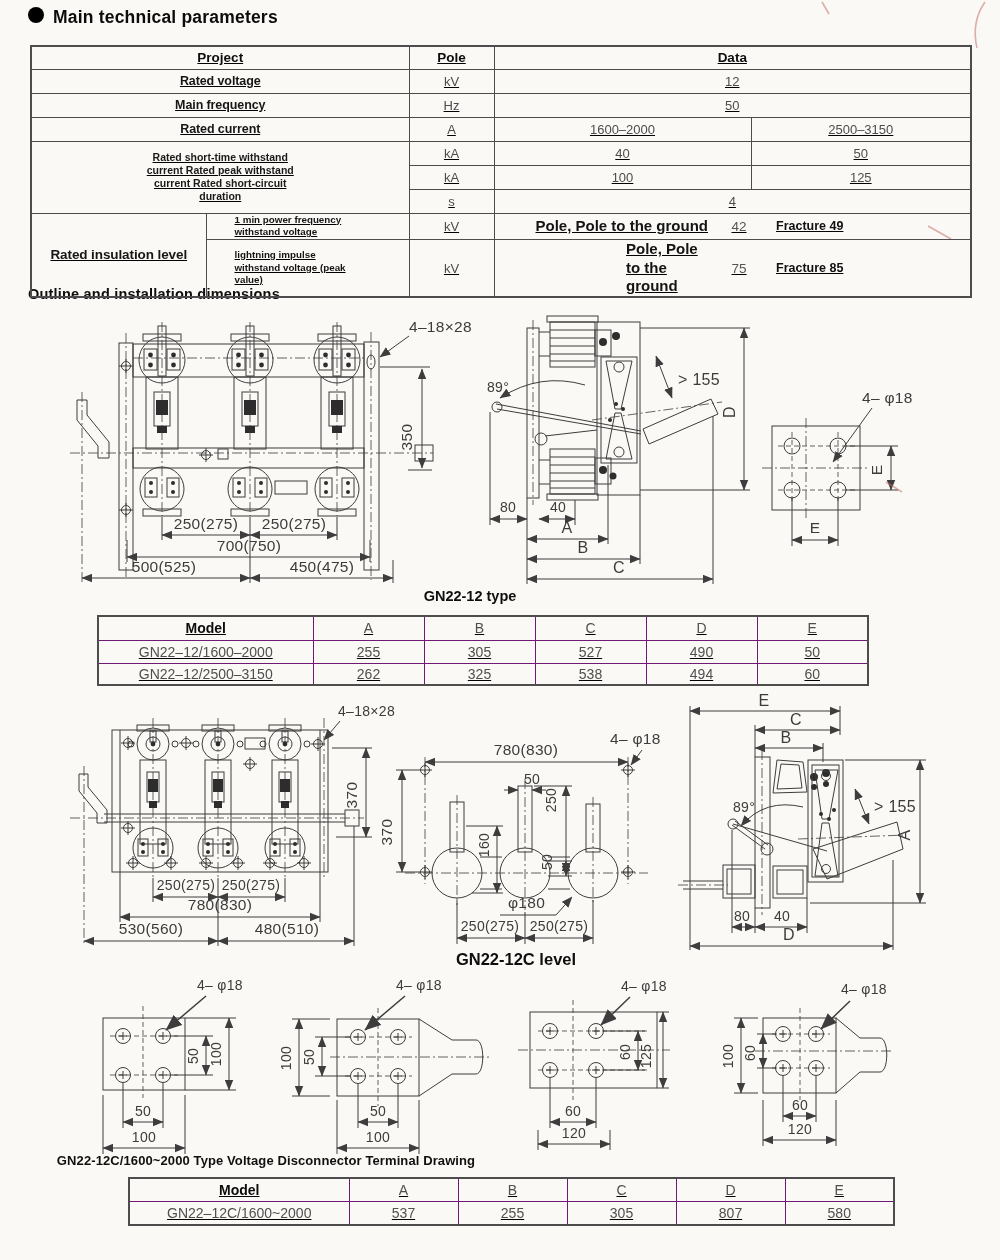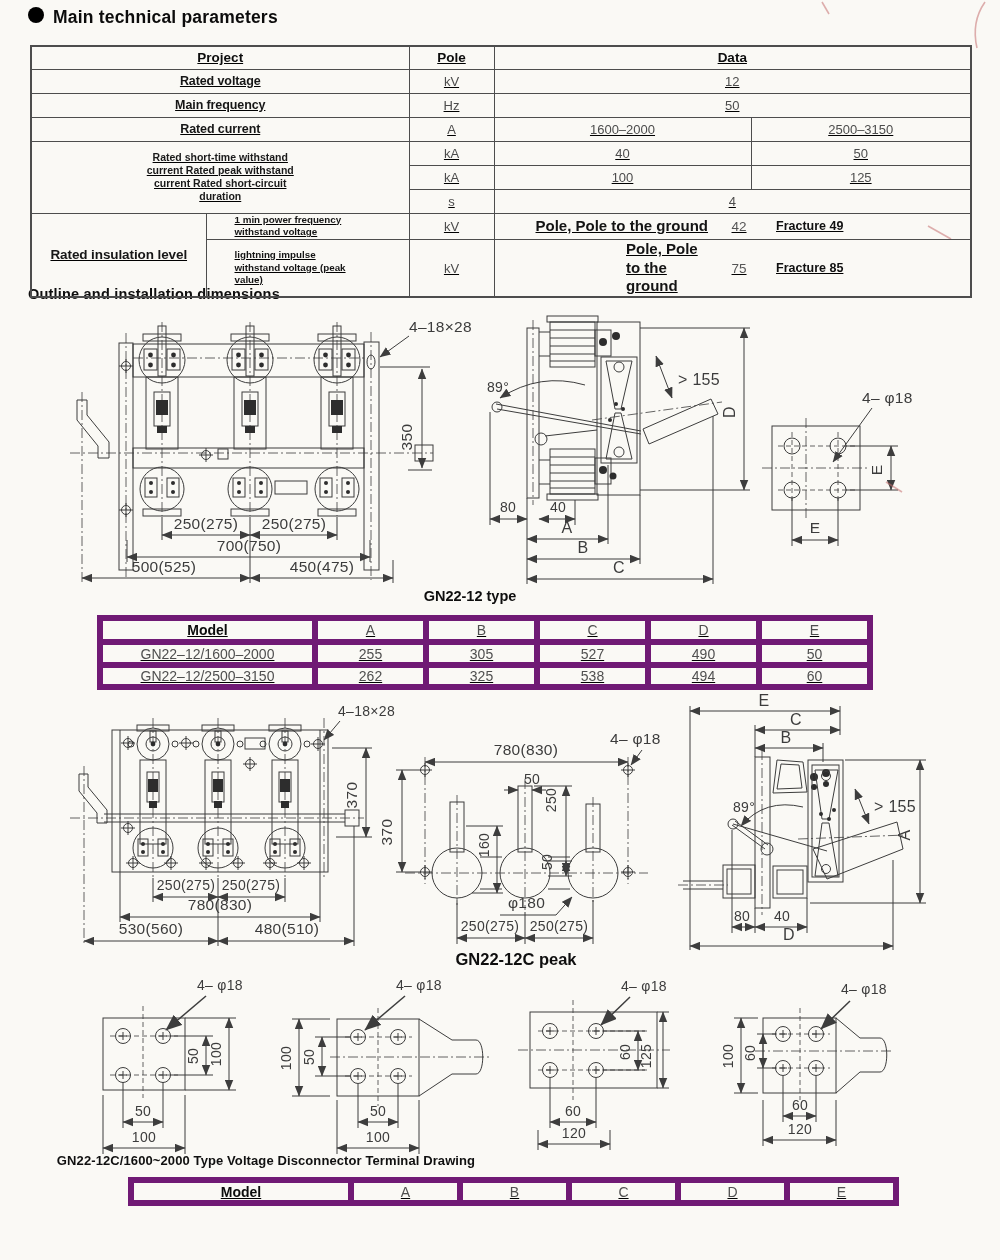--- a/index.html
+++ b/index.html
@@ -23,21 +23,21 @@
   .val{font-size:13px;color:#4c4c4c;}
   .wlabel{width:158px;margin:8px auto;font-weight:bold;font-size:10.5px;line-height:1.25;color:#1a1a1a;}
   .sublbl{text-align:left !important;}
   .sublbl div{margin-left:28px;font-weight:bold;font-size:9.8px;line-height:1.3;color:#151515;}
   .insdata{text-align:left !important;}
   .insflex{display:flex;align-items:center;justify-content:flex-end;padding-right:98px;gap:0;}
   .pole{font-weight:bold;font-size:15px;color:#141414;line-height:1.25;text-align:left;}
   .pole.narrow{width:82px;}
   .insval{font-size:13.5px;color:#555;margin-left:16px;width:30px;text-align:center;}
   .frac{font-weight:bold;font-size:12.5px;color:#101010;margin-left:22px;width:96px;text-align:left;}
-  .dtable td{border:6px solid #701a75;text-align:center;vertical-align:middle;font-size:14px;color:#4f4f4f;padding:0;}
+  .dtable td{border:1px solid #701a75;text-align:center;vertical-align:middle;font-size:14px;color:#4f4f4f;padding:0;}
   .dtable{border:2px solid #4d4d4d;}
   .dtable .hd{font-weight:bold;color:#0c0c0c;font-size:14px;}
   
   svg .ln, svg .cl, svg .dsh{stroke:#3d3d3d;fill:none;stroke-width:1;}
   svg .cl{stroke-dasharray:10,3,2,3;stroke-width:.8;}
   svg .dsh{stroke-dasharray:5,3;stroke-width:.8;}
   svg .fil{fill:#2d2d2d;stroke:none;}
   svg .ar2{marker-start:url(#ar);marker-end:url(#ar);}
   svg .ar1{marker-end:url(#ar);}
   svg text{font-family:"Liberation Sans",sans-serif;fill:#3c3c3c;font-size:15.5px;letter-spacing:.3px;}
@@ -668,37 +668,45 @@
       <td>GN22–12/2500–3150</td>
       <td>262</td>
       <td>325</td>
       <td>538</td>
       <td>494</td>
       <td>60</td>
     </tr>
   </tbody>
     </table>
 
-  <div class="abs ttl big" style="left:366px;top:950px;width:300px">GN22-12C peak</div>
+  <div class="abs ttl big" style="left:366px;top:950px;width:300px">GN22-12C level</div>
   <div class="abs cap" style="left:36px;top:1153px;width:460px">GN22-12C/1600~2000 Type Voltage Disconnector Terminal Drawing</div>
 
   <table class="dtable abs" style="left:128px;top:1177px;width:765px">
     <colgroup>
         <col style="width:220px">
         <col style="width:109px">
         <col style="width:109px">
         <col style="width:109px">
         <col style="width:109px">
         <col style="width:109px">
       </colgroup>
     <tbody>
         <tr style="height:23px">
       <td class="hd">Model</td>
       <td>A</td>
       <td>B</td>
       <td>C</td>
       <td>D</td>
       <td>E</td>
     </tr>
+    <tr style="height:24px">
+      <td>GN22–12C/1600~2000</td>
+      <td>537</td>
+      <td>255</td>
+      <td>305</td>
+      <td>807</td>
+      <td>580</td>
+    </tr>
   </tbody>
     </table>
 
 </div>
 
 </body></html>

